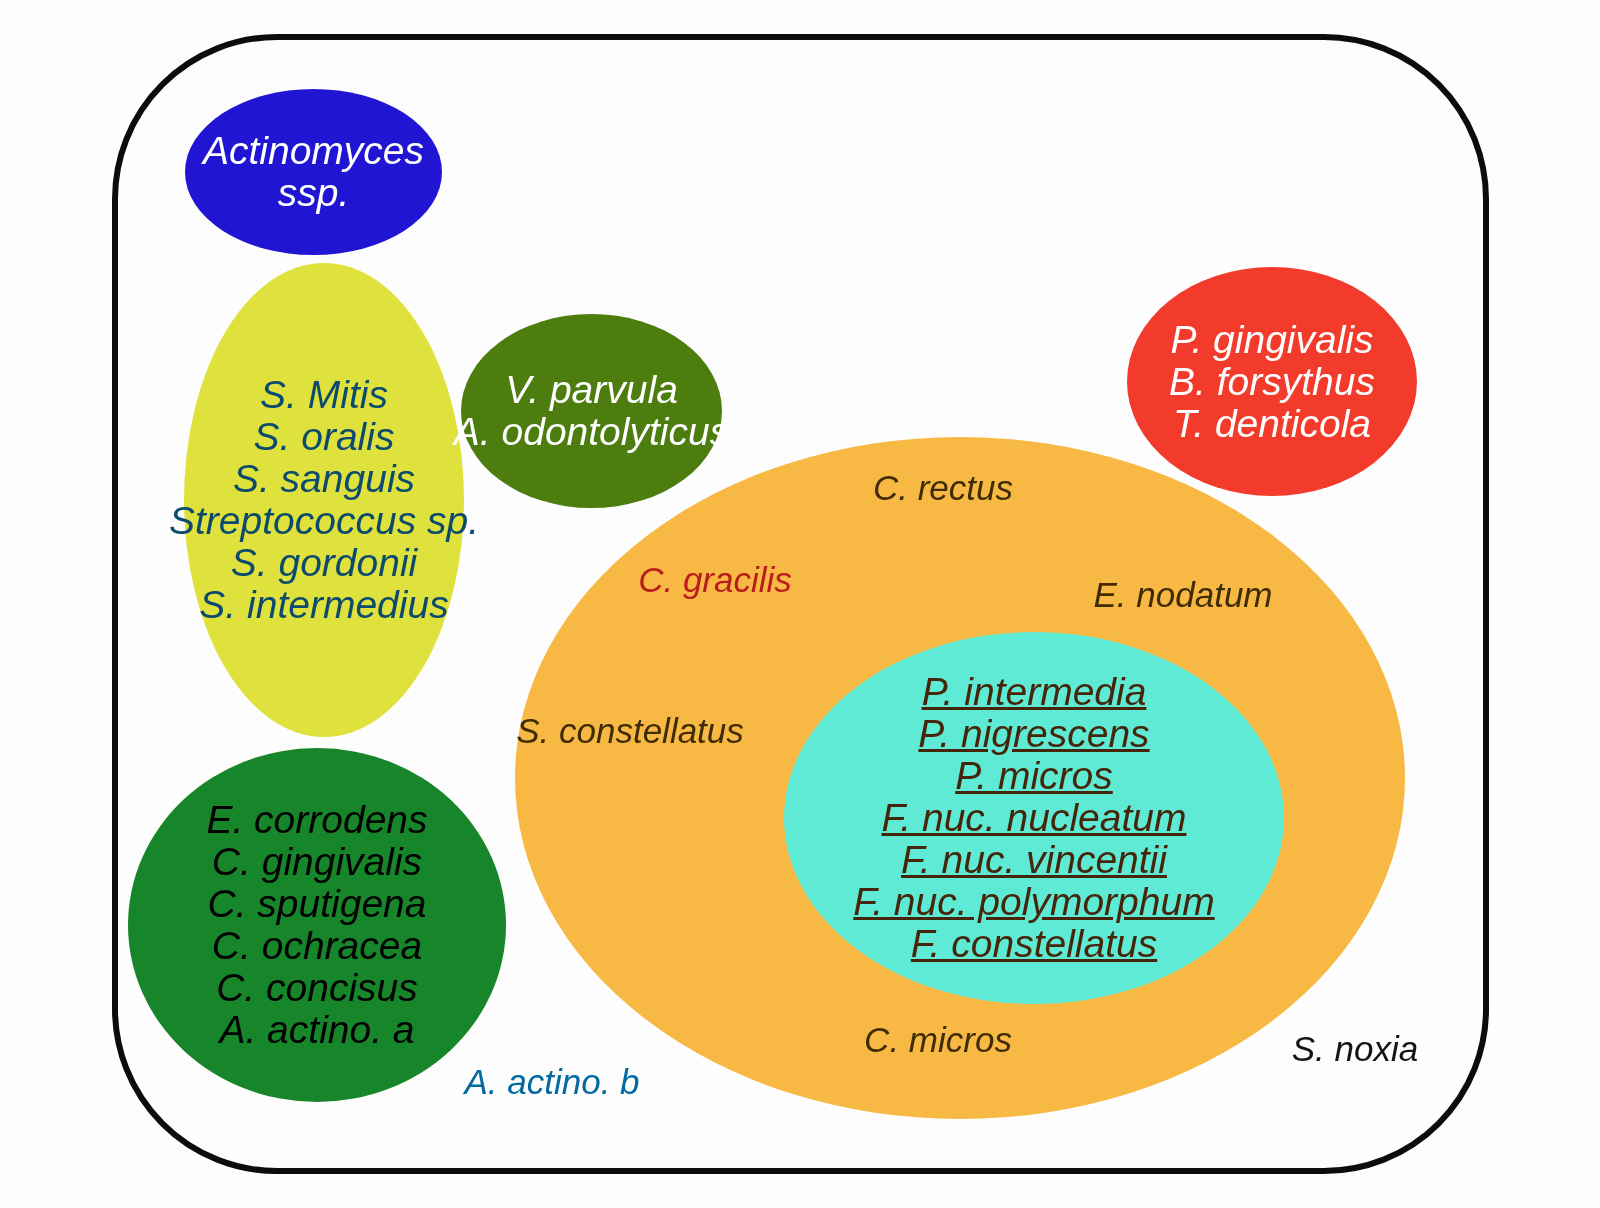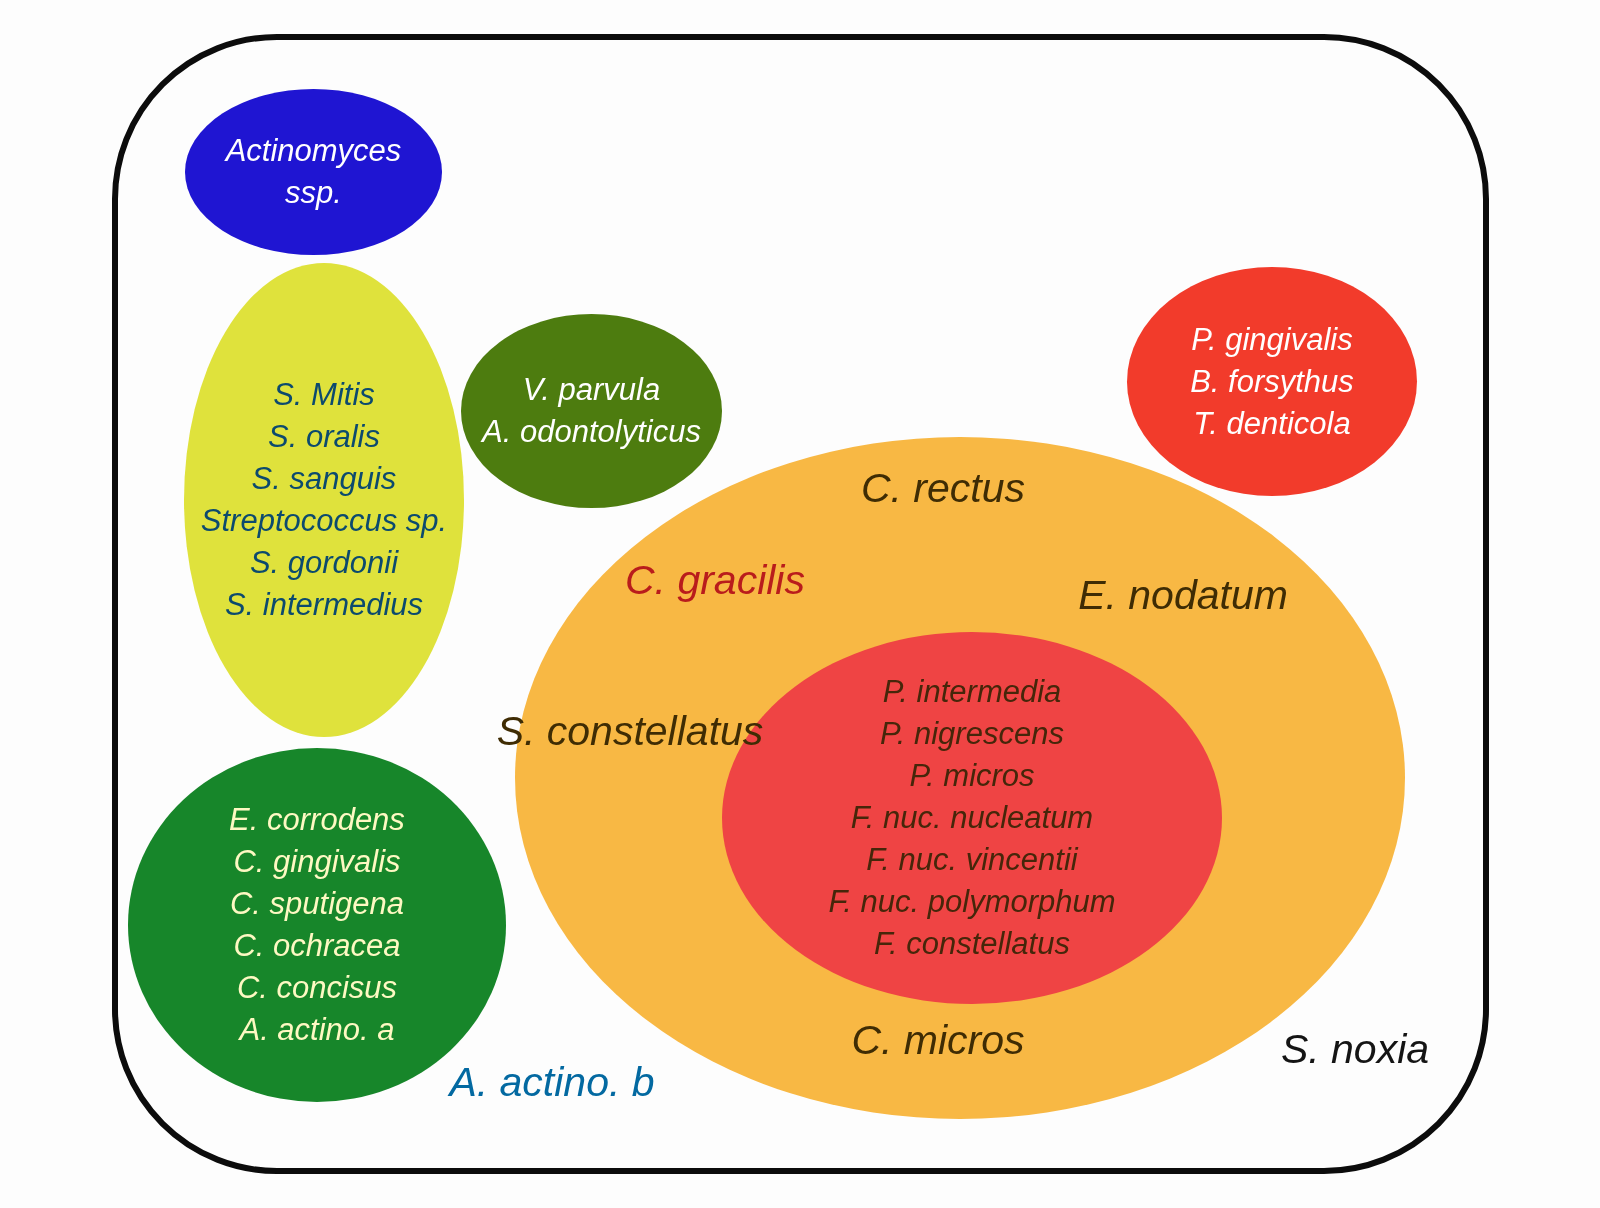--- a/index.html
+++ b/index.html
@@ -32,39 +32,39 @@
     border-radius: 50%;
     display: flex;
     flex-direction: column;
     align-items: center;
     justify-content: center;
     text-align: center;
   }
   .line {
     display: block;
     white-space: nowrap;
-    font-size: 31px;
+    font-size: 39px;
     line-height: 42px;
   }
   .floating-label {
     position: absolute;
     transform: translate(-50%, -50%);
     white-space: nowrap;
-    font-size: 41px;
+    font-size: 35px;
     text-align: right;
   }
 
   
   .blue-complex   { left: 185px; top: 89px;  width: 257px; height: 166px; background: #1f15d2; color: #ffffff; }
   .yellow-complex { left: 184px; top: 263px; width: 280px; height: 474px; background: #dfe23c; color: #0c4a6e; }
   .purple-complex { left: 461px; top: 314px; width: 261px; height: 194px; background: #4d7c0f; color: #ffffff; }
   .red-complex    { left: 1127px; top: 267px; width: 290px; height: 229px; background: #f23b2b; color: #ffffff; }
-  .green-complex  { left: 128px; top: 748px; width: 378px; height: 354px; background: #17862a; color: #fef9c3; }
+  .green-complex  { left: 128px; top: 748px; width: 378px; height: 354px; background: #17862a; color: #000000; }
   .orange-complex { left: 515px; top: 437px; width: 890px; height: 682px; background: #f8b844; color: #3f2c04; }
-  .orange-core    { left: 722px; top: 632px; width: 500px; height: 372px; background: #ef4444; color: #46260a; }
+  .orange-core    { left: 784px; top: 632px; width: 500px; height: 372px; background: #5eead4; color: #46260a; text-decoration: underline; }
 
   
   .label-c-rectus       { left: 943px;  top: 488px;  color: #3f2c04; }
   .label-c-gracilis     { left: 715px;  top: 580px;  color: #b91c1c; }
   .label-e-nodatum      { left: 1183px; top: 595px;  color: #3f2c04; }
   .label-s-constellatus { left: 630px;  top: 731px;  color: #3f2c04; }
   .label-c-showae       { left: 938px;  top: 1040px; color: #3f2c04; }
 
   
   .label-a-actino-b { left: 552px;  top: 1082px; color: #0369a1; }

